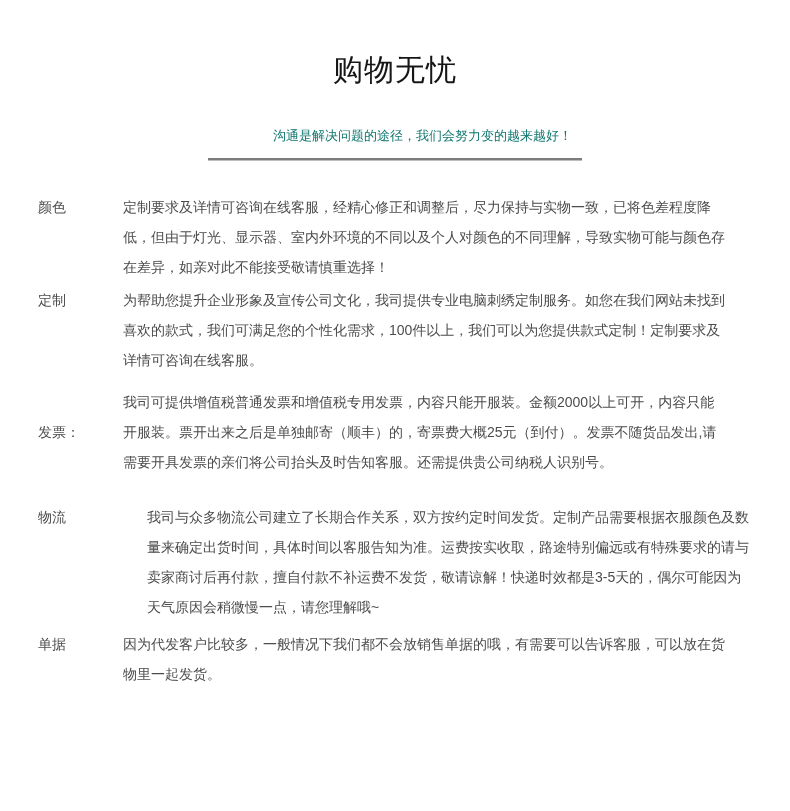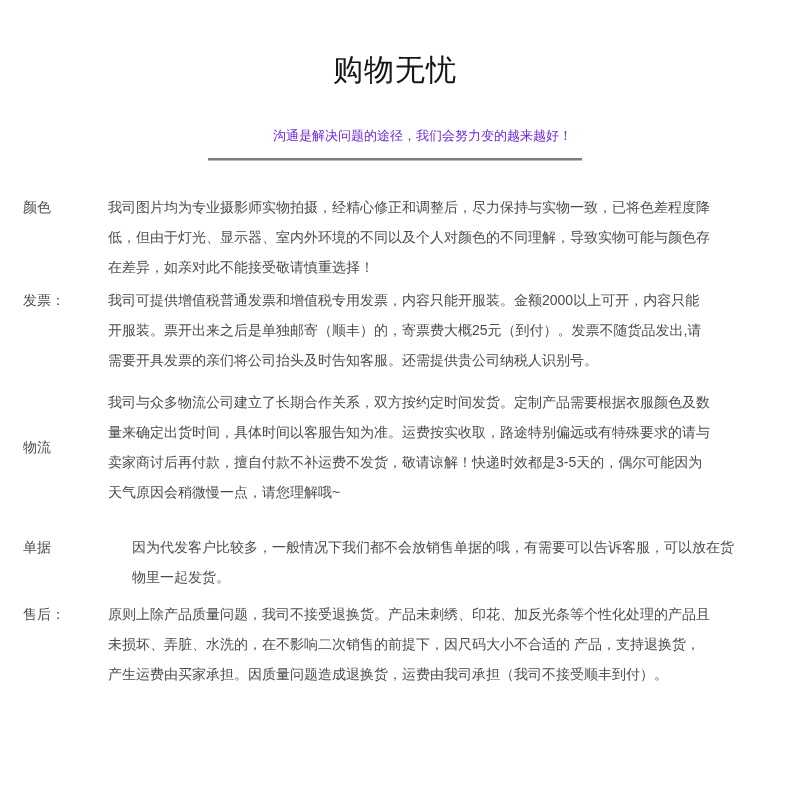--- a/index.html
+++ b/index.html
@@ -25,33 +25,33 @@
     font-weight: 400;
     font-size: 30px;
     line-height: 36px;
     color: #161616;
     letter-spacing: 1px;
   }
   .page-subtitle {
     margin: 40px 0 0 16px;
     font-size: 13px;
     line-height: 15px;
-    color: #6d28d9;
+    color: #0f766e;
     letter-spacing: 0;
     padding-left: 39px;
   }
   .divider {
     width: 374px;
     height: 2px;
     margin: 15px auto 0 auto;
     background: #7d7d7d;
     border-bottom: 1px solid #bdbdbd;
   }
   main {
-    padding: 31px 0 0 23px;
+    padding: 31px 0 0 38px;
   }
   .section {
     display: flex;
     align-items: flex-start;
   }
   .section:nth-child(2) { margin-top: 3px; }
   .section:nth-child(3) { margin-top: 12px; align-items: center; }
   .section:nth-child(4) { margin-top: 25px; gap: 24px; }
   .section:nth-child(5) { margin-top: 7px; }
   .section:nth-child(6) { margin-top: 15px; }
@@ -77,38 +77,38 @@
 <div class="page">
   <header>
     <h1 class="page-title">购物无忧</h1>
     <p class="page-subtitle">沟通是解决问题的途径，我们会努力变的越来越好！</p>
     <div class="divider"></div>
   </header>
 
   <main>
     <div class="section">
       <div class="section-label">颜色</div>
-      <div class="section-text">我司图片均为专业摄影师实物拍摄，经精心修正和调整后，尽力保持与实物一致，已将色差程度降低，但由于灯光、显示器、室内外环境的不同以及个人对颜色的不同理解，导致实物可能与颜色存在差异，如亲对此不能接受敬请慎重选择！</div>
+      <div class="section-text">定制要求及详情可咨询在线客服，经精心修正和调整后，尽力保持与实物一致，已将色差程度降低，但由于灯光、显示器、室内外环境的不同以及个人对颜色的不同理解，导致实物可能与颜色存在差异，如亲对此不能接受敬请慎重选择！</div>
     </div>
 
+    <div class="section">
+      <div class="section-label">定制</div>
+      <div class="section-text">为帮助您提升企业形象及宣传公司文化，我司提供专业电脑刺绣定制服务。如您在我们网站未找到喜欢的款式，我们可满足您的个性化需求，100件以上，我们可以为您提供款式定制！定制要求及详情可咨询在线客服。</div>
+    </div>
 
     <div class="section">
       <div class="section-label">发票：</div>
       <div class="section-text">我司可提供增值税普通发票和增值税专用发票，内容只能开服装。金额2000以上可开，内容只能开服装。票开出来之后是单独邮寄（顺丰）的，寄票费大概25元（到付）。发票不随货品发出,请需要开具发票的亲们将公司抬头及时告知客服。还需提供贵公司纳税人识别号。</div>
     </div>
 
     <div class="section">
       <div class="section-label">物流</div>
       <div class="section-text">我司与众多物流公司建立了长期合作关系，双方按约定时间发货。定制产品需要根据衣服颜色及数量来确定出货时间，具体时间以客服告知为准。运费按实收取，路途特别偏远或有特殊要求的请与卖家商讨后再付款，擅自付款不补运费不发货，敬请谅解！快递时效都是3-5天的，偶尔可能因为天气原因会稍微慢一点，请您理解哦~</div>
     </div>
 
     <div class="section">
       <div class="section-label">单据</div>
       <div class="section-text">因为代发客户比较多，一般情况下我们都不会放销售单据的哦，有需要可以告诉客服，可以放在货物里一起发货。</div>
     </div>
 
-    <div class="section">
-      <div class="section-label">售后：</div>
-      <div class="section-text">原则上除产品质量问题，我司不接受退换货。产品未刺绣、印花、加反光条等个性化处理的产品且未损坏、弄脏、水洗的，在不影响二次销售的前提下，因尺码大小不合适的 产品，支持退换货，产生运费由买家承担。因质量问题造成退换货，运费由我司承担（我司不接受顺丰到付）。</div>
-    </div>
   </main>
 
 </div>
 
 </body></html>

